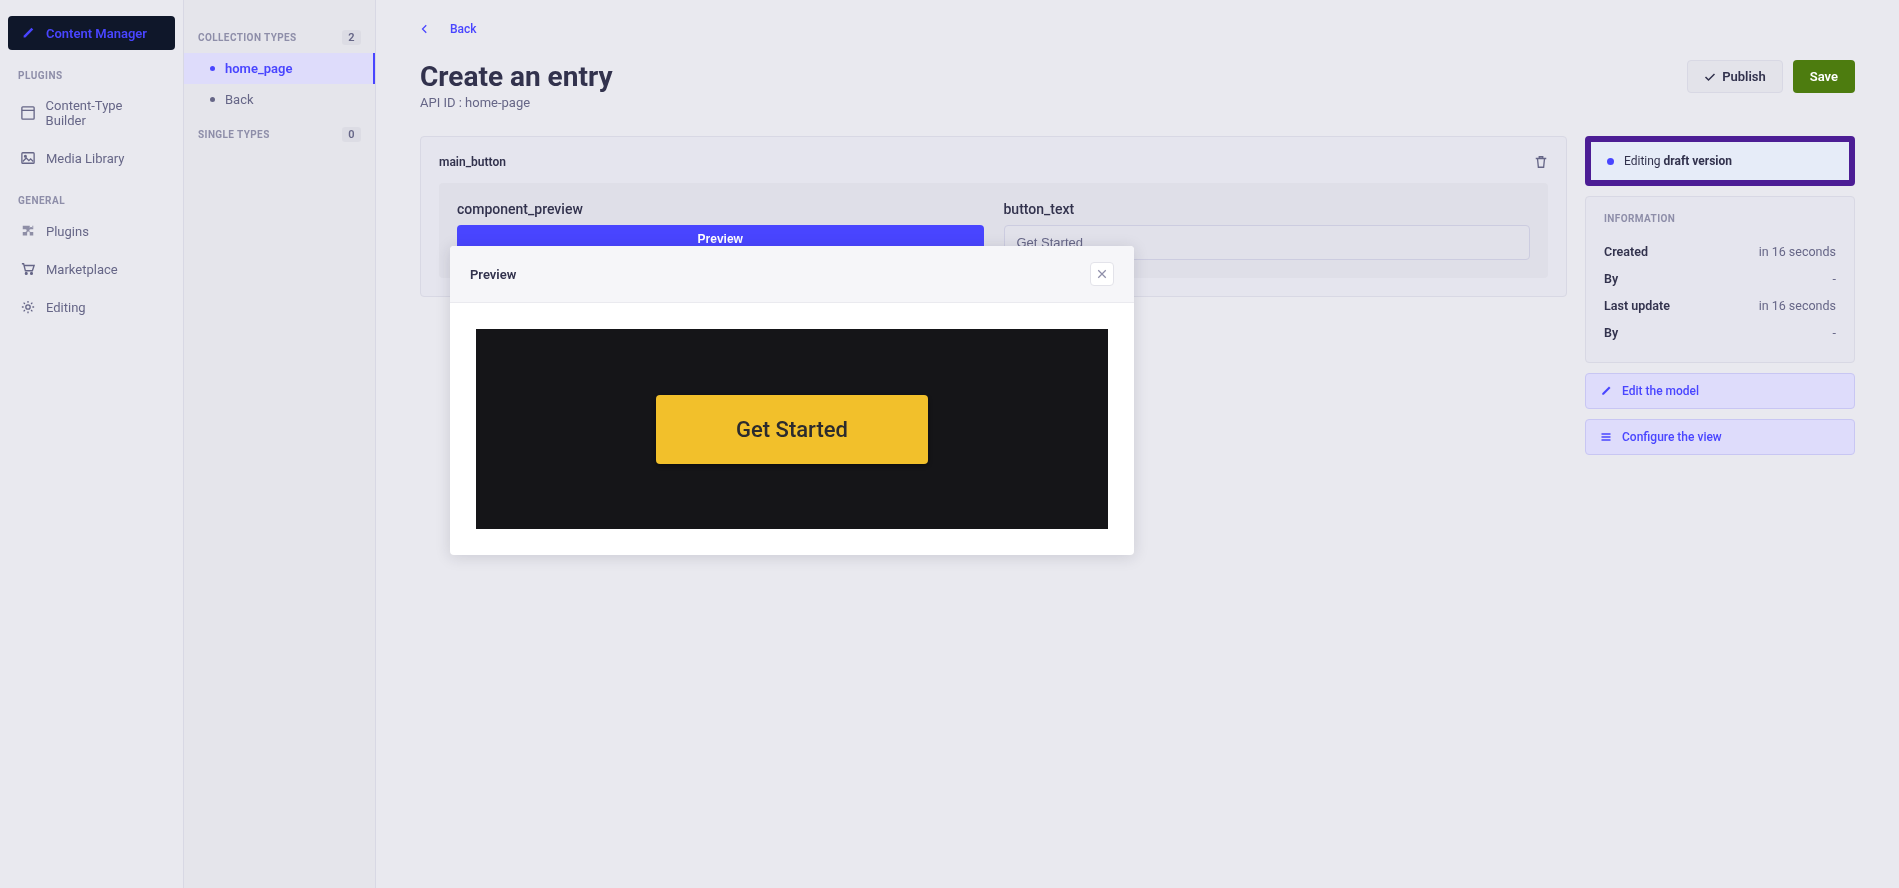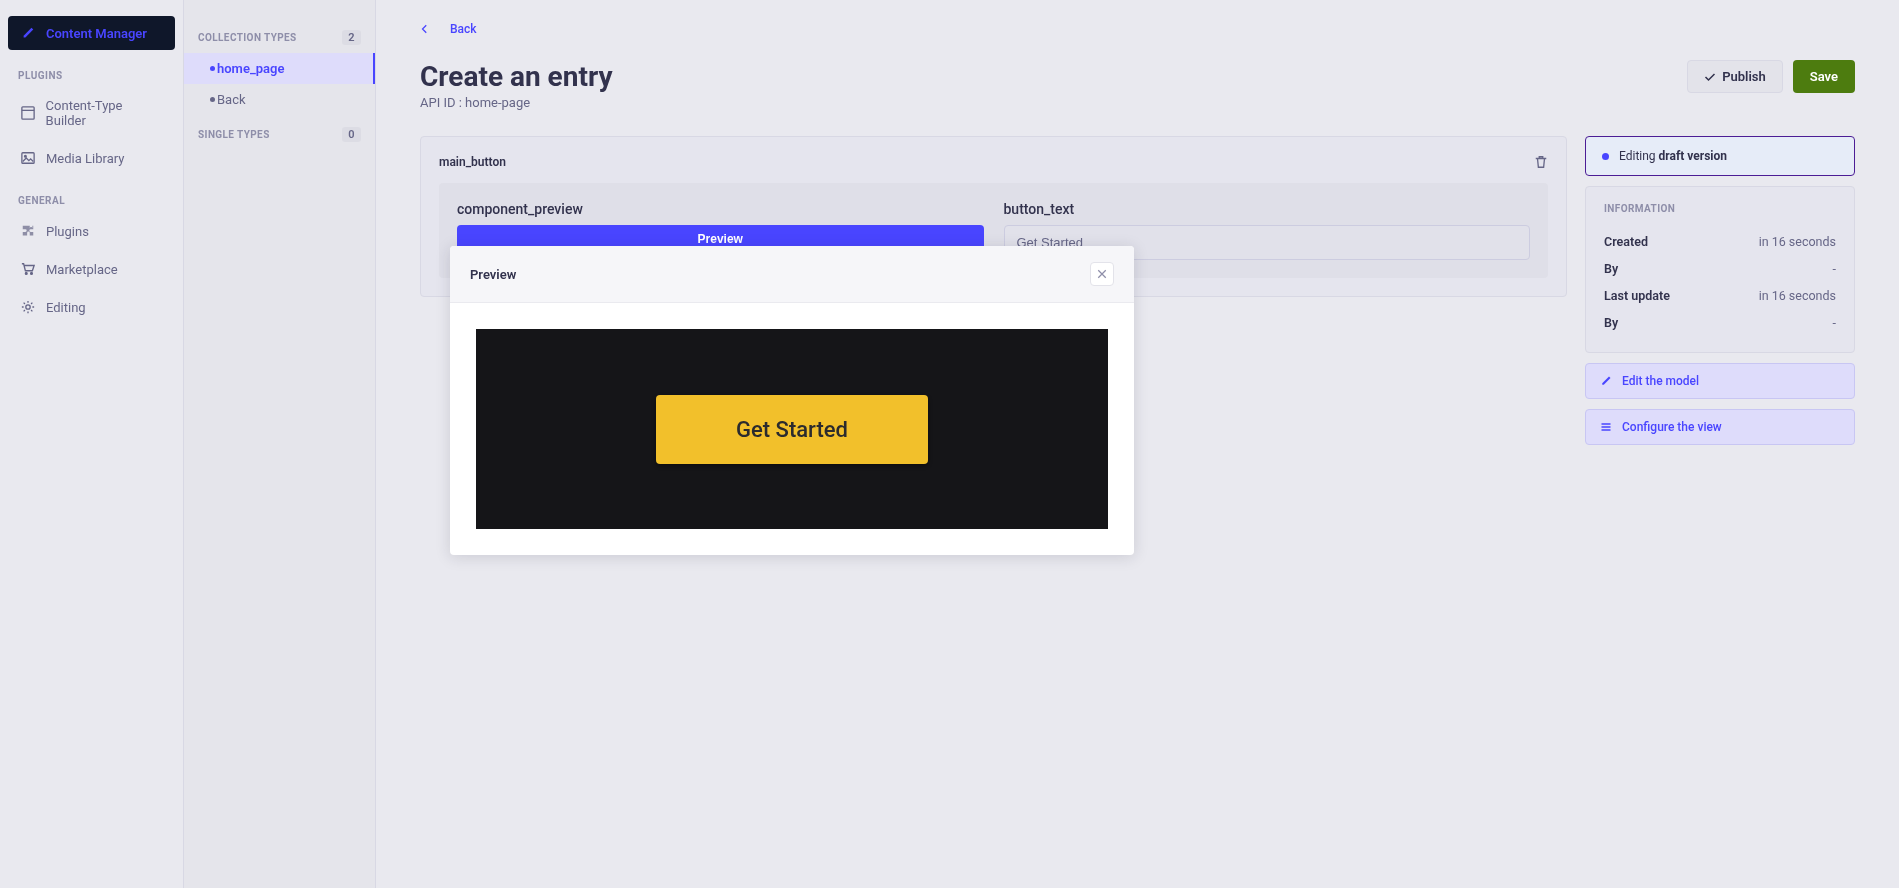--- a/index.html
+++ b/index.html
@@ -49,21 +49,21 @@
     padding-top: 18px;
   }
   .nav2-head { display:flex; align-items:center; justify-content:space-between; padding: 0 14px 18px 14px;}
   .nav2-title { font-weight: 600; font-size: 17px; color:#32324d; }
   .search-btn {
     width: 28px; height: 28px; border:1px solid #d8d8e4; border-radius:4px; background:#e9e9ef;
     display:flex; align-items:center; justify-content:center; cursor:pointer; color:#666687;
   }
   .nav2-section { display:flex; align-items:center; justify-content:space-between; padding: 12px 14px 8px 14px; font-size:10px; font-weight:700; color:#8e8ea9; text-transform:uppercase; letter-spacing:.4px;}
   .badge { background:#dcdce4; color:#666687; border-radius:3px; padding:1px 6px; font-size:11px; font-weight:600;}
-  .nav2-item { display:flex; align-items:center; gap:2px; padding:8px 14px 8px 26px; cursor:pointer; font-size:13px; color:#666687; border-right:2px solid transparent;}
+  .nav2-item { display:flex; align-items:center; gap:10px; padding:8px 14px 8px 26px; cursor:pointer; font-size:13px; color:#666687; border-right:2px solid transparent;}
   .nav2-item .dot { width:5px; height:5px; border-radius:50%; background:#666687; flex-shrink:0;}
   .nav2-item.active { background:#dedcfb; color:#4945ff; font-weight:600; border-right:2px solid #4945ff;}
   .nav2-item.active .dot { background:#4945ff;}
 
   
   .main { flex:1; padding: 22px 44px; position:relative; }
   .back { display:inline-flex; align-items:center; gap:20px; color:#4945ff; font-size:12px; cursor:pointer; font-weight:500; margin-bottom:8px;}
   .title-row { display:flex; justify-content:space-between; align-items:flex-start;margin-top:16px; }
   .page-title { font-size:28px; font-weight:700; color:#32324d; }
   .api-id { font-size:13px; color:#666687; margin-top:2px;}
@@ -79,21 +79,21 @@
 
   .card { background:#e5e5ee; border:1px solid #d8d8e4; border-radius:4px; padding:18px; }
   .comp-head { display:flex; justify-content:space-between; align-items:center; margin-bottom:14px;}
   .comp-label { font-size:12px; font-weight:600; color:#32324d;}
   .trash { color:#666687; cursor:pointer; width:14px; height:14px;}
   .comp-body { background:#dfdfe8; border-radius:4px; padding:18px; display:flex; gap:20px; position:relative;}
   .field { flex:1; display:flex; flex-direction:column; gap:8px;}
   .field-label { font-size:14px; color:#32324d; font-weight:500;}
   .input { background:#e1e1ea; border:1px solid #cccce0; border-radius:4px; padding:9px 12px; font-size:13px; color:#666687;}
 
-  .aside-editing { background:#e6ecf8; border:1px solid #4c1d95; border-radius:4px; padding:12px 16px; display:flex; align-items:center; gap:10px; font-size:12px;}
+  .aside-editing { background:#e6ecf8; border:6px solid #4c1d95; border-radius:4px; padding:12px 16px; display:flex; align-items:center; gap:10px; font-size:12px;}
   .aside-editing .dot { width:7px; height:7px; border-radius:50%; background:#4945ff;}
   .aside-editing strong { font-weight:700;}
   .info-card { background:#e5e5ee; border:1px solid #d8d8e4; border-radius:4px; padding:16px 18px;}
   .info-title { font-size:10px; font-weight:700; color:#8e8ea9; text-transform:uppercase; letter-spacing:.4px; margin-bottom:14px;}
   .info-row { display:flex; justify-content:space-between; font-size:12.5px; padding:6px 0; color:#32324d; font-weight:600;}
   .info-row span:last-child { font-weight:400; color:#666687;}
   .side-link { background:#dedcfb; border:1px solid #c8c6f3; border-radius:4px; padding:10px 14px; display:flex; align-items:center; gap:10px; cursor:pointer; color:#4945ff; font-size:12px; font-weight:500;}
 
   
   .modal {

